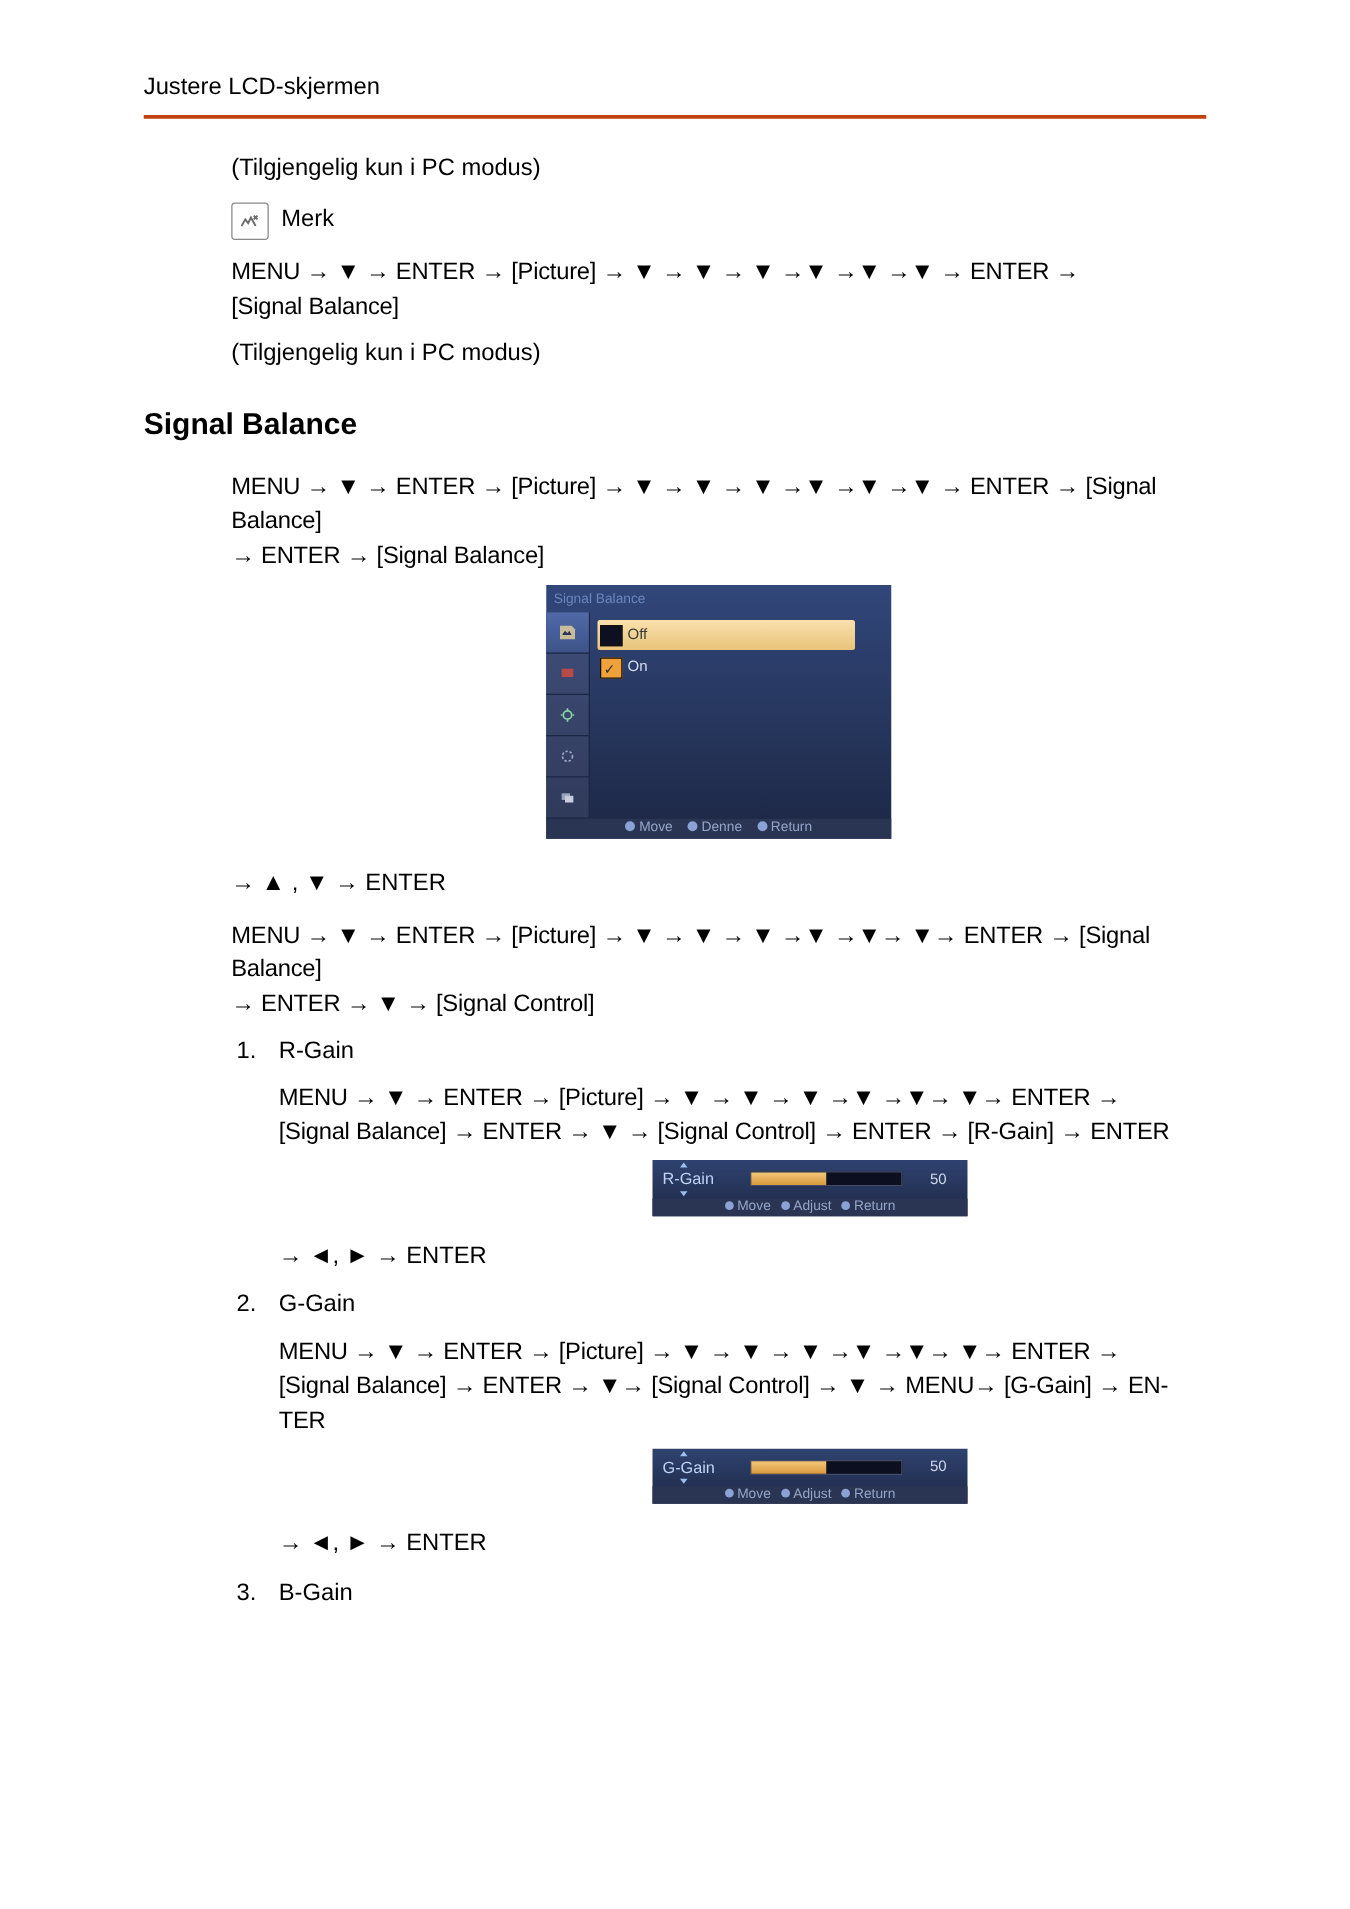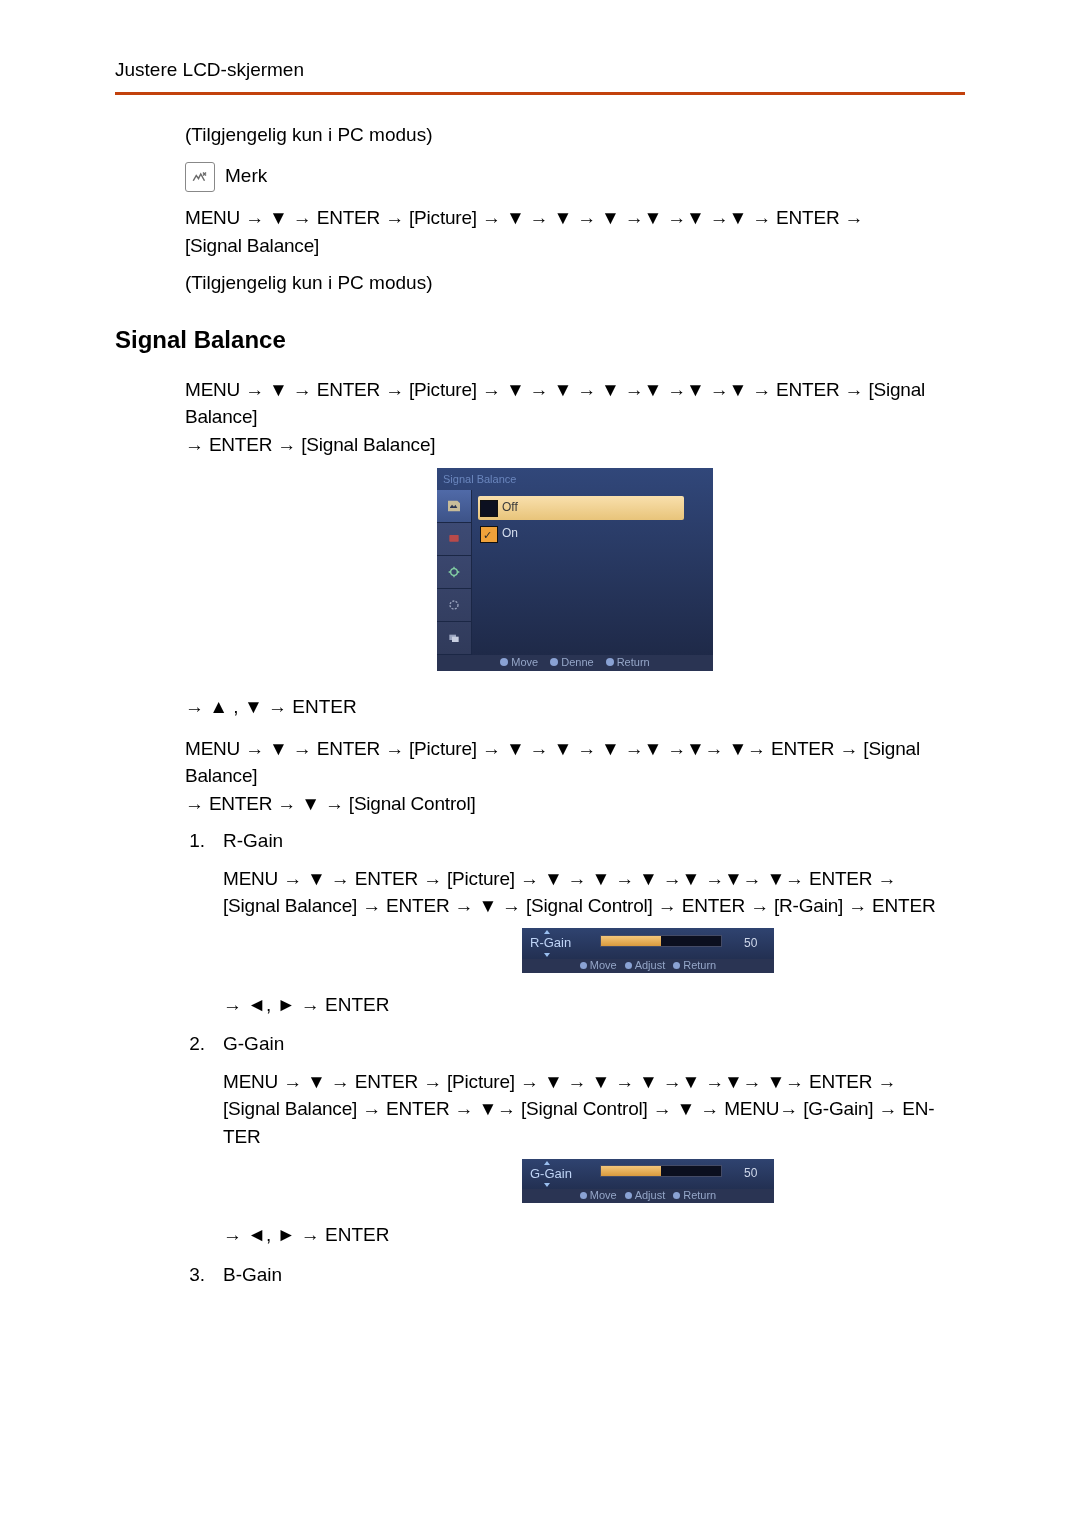--- a/index.html
+++ b/index.html
@@ -35,21 +35,21 @@
   .osd-footer{height:16px;background:#2a3453;text-align:center;color:#95a6c8;font-size:11px;display:flex;gap:12px;justify-content:center;align-items:center}
   .osd-footer span::before{content:"";display:inline-block;width:8px;height:8px;border-radius:50%;background:#8aa2d4;margin-right:3px;vertical-align:0}
 
   
   .mini-osd-wrap{margin:8px 0 18px 108px;display:flex;justify-content:center}
   .mini-osd{width:252px;background:linear-gradient(#2f4370,#1d2744);font-size:12px}
   .mini-top{display:flex;align-items:center;padding:6px 8px}
   .mini-label{color:#bfd4f6;font-size:13px;width:70px;position:relative}
   .mini-label::before{content:"";position:absolute;left:14px;top:-4px;border-left:3px solid transparent;border-right:3px solid transparent;border-bottom:4px solid #9abff0}
   .mini-label::after{content:"";position:absolute;left:14px;bottom:-4px;border-left:3px solid transparent;border-right:3px solid transparent;border-top:4px solid #9abff0}
-  .mini-slider{flex:1;display:flex;align-items:flex-start;gap:22px}
+  .mini-slider{flex:1;display:flex;align-items:center;gap:22px}
   .mini-track{height:10px;flex:1;background:#0b0f1f;border:1px solid #444b66;position:relative}
   .mini-fill{position:absolute;left:0;top:0;bottom:0;width:50%;background:linear-gradient(#f4c77a,#d99a3d)}
   .mini-val{color:#cfd8ea;font-size:12px;width:22px}
   .mini-foot{height:14px;background:#2a3453;color:#95a6c8;font-size:11px;display:flex;gap:8px;justify-content:center;align-items:center}
   .mini-foot span::before{content:"";display:inline-block;width:7px;height:7px;border-radius:50%;background:#8aa2d4;margin-right:3px;vertical-align:0}
 
   .ol-row{margin:0 0 12px 70px;display:flex;gap:18px}
   .ol-num{width:20px;text-align:right}
   .ol-body{flex:1}
   .sub-seq{margin:10px 0 6px}

